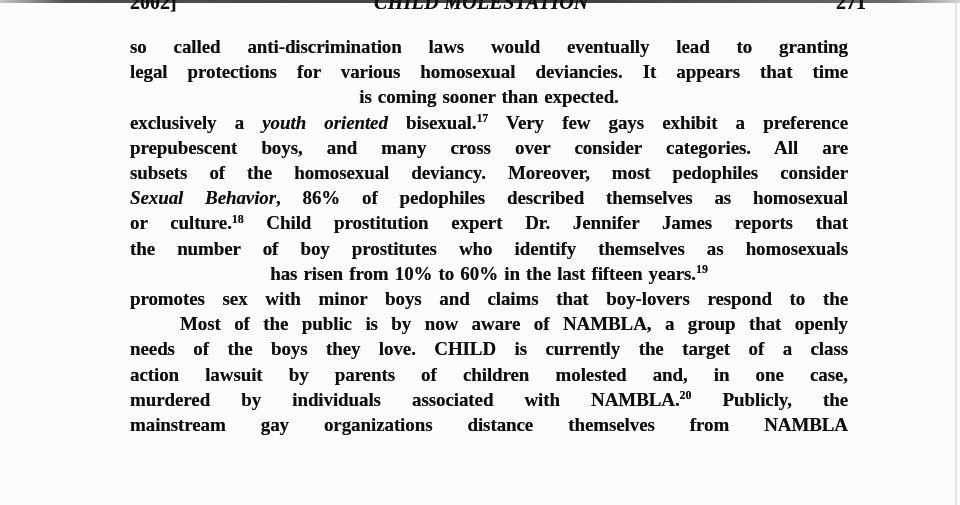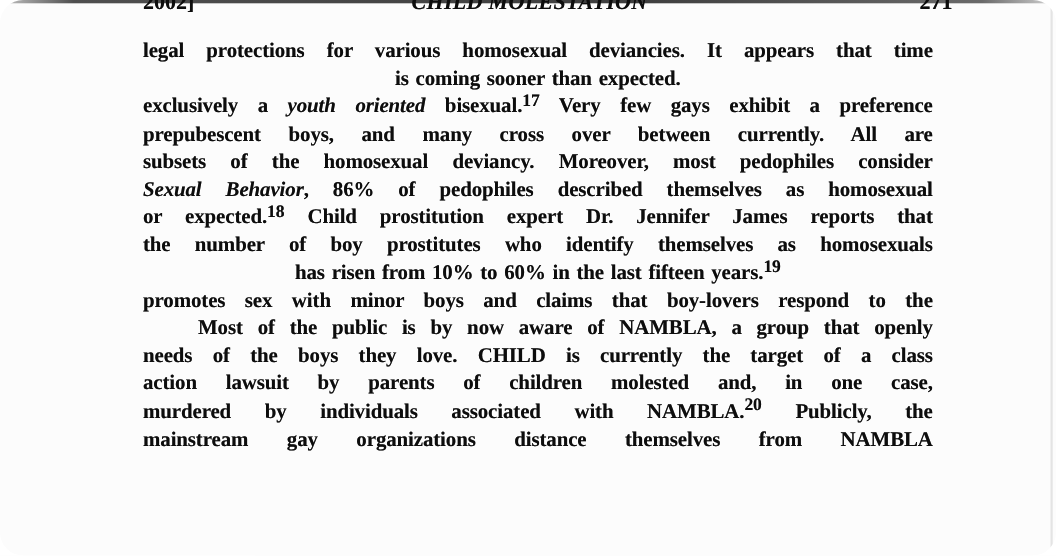--- a/index.html
+++ b/index.html
@@ -7,21 +7,20 @@
     width: 960px; height: 505px; overflow: hidden;
     background: #ffffff;
     font-family: "Liberation Serif", "DejaVu Serif", serif;
   }
   .page {
     position: relative; width: 960px; height: 505px; overflow: hidden;
     background: #fcfcfc;
     color: #0d0d0d;
     font-weight: bold;
     text-shadow: 0 0 0.5px rgba(13,13,13,0.55);
-    border-radius: 21px;
   }
   
   .scan-edge-top {
     position: absolute; top: 0; left: 0; width: 100%; height: 3px;
     background: linear-gradient(90deg, #c6c6c6 0%, #4f4f4f 7%, #3e3e3e 60%, #6a6a6a 93%, #d4d4d4 100%);
     z-index: 1;
   }
   
   .scan-edge-right {
     position: absolute; top: 0; bottom: 0; right: 3px; width: 2px;
@@ -39,48 +38,49 @@
   .body-text {
     position: absolute; left: 130px; top: 34px; width: 718px;
     font-size: 19px; line-height: 25.2px; letter-spacing: -0.1px;
   }
   .para { margin: 0; }
   .line { text-align: justify; text-align-last: justify; }
   .line.flush { text-align: center; text-align-last: auto; word-spacing: 1.5px; }
   .line.indent { text-indent: 50px; }
   .line i { font-style: italic; }
   .line sup {
-    font-size: 16px; line-height: 0;
+    font-size: 12px; line-height: 0;
     vertical-align: baseline; position: relative; top: -6.5px;
   }
 </style>
 </head>
 <body>
 
 <div class="page">
   <div class="scan-edge-top"></div>
   <div class="scan-edge-right"></div>
 
   <div class="running-head">
     <span class="rh-left">2002]</span>
     <span class="rh-center">CHILD MOLESTATION</span>
     <span class="rh-right">271</span>
   </div>
 
   <div class="body-text">
       <div class="para">
+        <div class="line"><span>so called anti-discrimination laws would eventually lead to granting</span></div>
         <div class="line"><span>legal protections for various homosexual deviancies. It appears that time</span></div>
         <div class="line flush"><span>is coming sooner than expected.</span></div>
       </div>
       <div class="para">
         <div class="line"><span>exclusively a </span><i>youth oriented</i><span> bisexual.</span><sup>17</sup><span> Very few gays exhibit a preference</span></div>
-        <div class="line"><span>prepubescent boys, and many cross over between currently. All are</span></div>
+        <div class="line"><span>prepubescent boys, and many cross over consider categories. All are</span></div>
         <div class="line"><span>subsets of the homosexual deviancy. Moreover, most pedophiles consider</span></div>
         <div class="line"><i>Sexual Behavior</i><span>, 86% of pedophiles described themselves as homosexual</span></div>
-        <div class="line"><span>or expected.</span><sup>18</sup><span> Child prostitution expert Dr. Jennifer James reports that</span></div>
+        <div class="line"><span>or culture.</span><sup>18</sup><span> Child prostitution expert Dr. Jennifer James reports that</span></div>
         <div class="line"><span>the number of boy prostitutes who identify themselves as homosexuals</span></div>
         <div class="line flush"><span>has risen from 10% to 60% in the last fifteen years.</span><sup>19</sup></div>
       </div>
       <div class="para">
         <div class="line"><span>promotes sex with minor boys and claims that boy-lovers respond to the</span></div>
         <div class="line indent"><span>Most of the public is by now aware of NAMBLA, a group that openly</span></div>
         <div class="line"><span>needs of the boys they love. CHILD is currently the target of a class</span></div>
         <div class="line"><span>action lawsuit by parents of children molested and, in one case,</span></div>
         <div class="line"><span>murdered by individuals associated with NAMBLA.</span><sup>20</sup><span> Publicly, the</span></div>
         <div class="line"><span>mainstream gay organizations distance themselves from NAMBLA</span></div>

